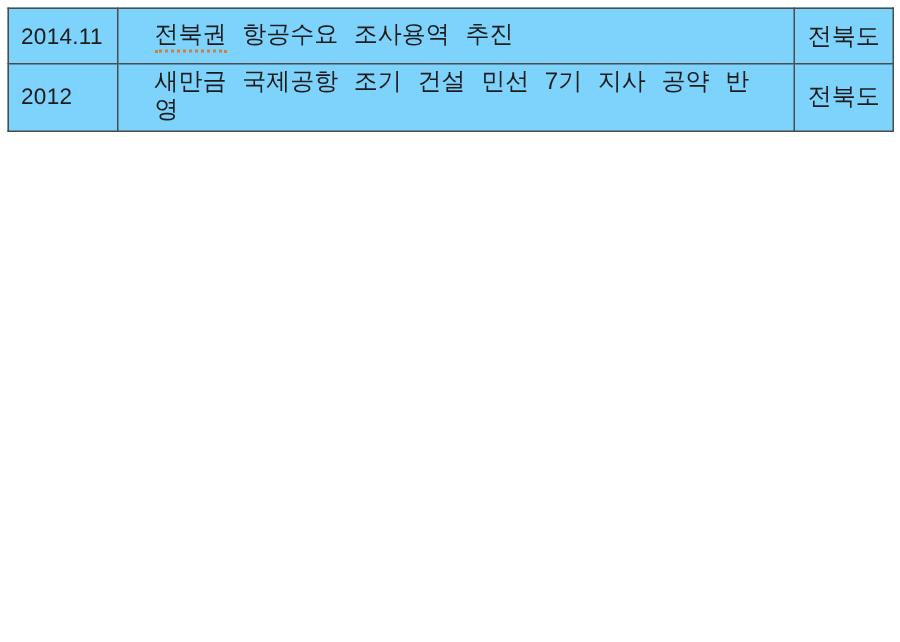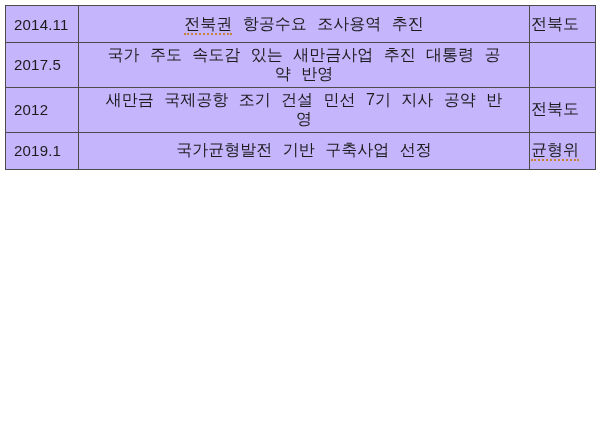--- a/index.html
+++ b/index.html
@@ -12,44 +12,44 @@
   }
   .table-wrap {
     position: absolute;
     left: 5px;
     top: 5px;
   }
   table.timeline {
     border-collapse: collapse;
     table-layout: fixed;
     width: 590px;
-    background: #c4b5fd;
+    background: #7dd3fc;
   }
   table.timeline td {
     border: 1px solid var(--border-color, #4b4b4b);
     color: var(--text-color, #1c1c1c);
     vertical-align: middle;
     overflow: hidden;
   }
   tr.row { height: 37px; }
   td.c-date {
     font-size: 15px;
     padding: 2px 4px 2px 8px;
     letter-spacing: 0.2px;
     white-space: nowrap;
   }
   td.c-desc {
     font-size: 16px;
     padding: 3px 24px;
     word-spacing: 6px;
     line-height: 1.18;
-    text-align: center;
   }
   td.c-agency {
     font-size: 16px;
+    text-align: center;
     padding: 2px 1px;
     white-space: nowrap;
   }
   .sp {
     border-bottom: 2px dotted var(--sp-color, #c8823b);
     padding-bottom: 1px;
   }
 </style>
 </head>
 <body>
@@ -61,29 +61,19 @@
       <col style="width:451px">
       <col style="width:66px">
     </colgroup>
     <tbody>
         <tr class="row">
     <td class="c-date">2014.11</td>
     <td class="c-desc"><span class="sp">전북권</span><span> 항공수요 조사용역 추진</span></td>
     <td class="c-agency"><span>전북도</span></td>
   </tr>
         <tr class="row">
-    <td class="c-date">2017.5</td>
-    <td class="c-desc"><span>국가 주도 속도감 있는 새만금사업 추진 대통령 공약 반영</span></td>
-    <td class="c-agency"><span></span></td>
-  </tr>
-        <tr class="row">
     <td class="c-date">2012</td>
     <td class="c-desc"><span>새만금 국제공항 조기 건설 민선 7기 지사 공약 반영</span></td>
     <td class="c-agency"><span>전북도</span></td>
-  </tr>
-        <tr class="row">
-    <td class="c-date">2019.1</td>
-    <td class="c-desc"><span>국가균형발전 기반 구축사업 선정</span></td>
-    <td class="c-agency"><span class="sp">균형위</span></td>
   </tr>
       </tbody>
   </table>
 </div>
 
 </body></html>

